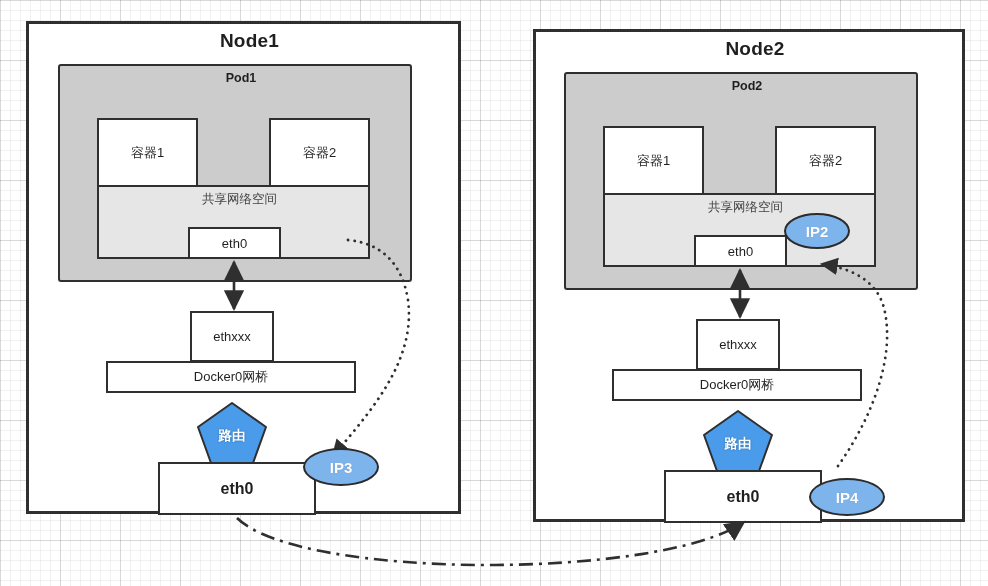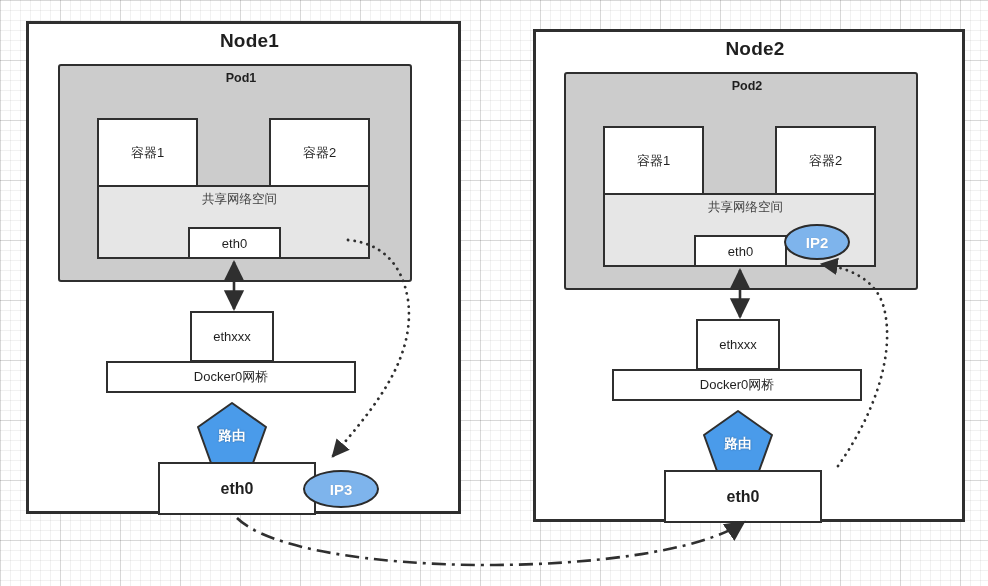--- a/index.html
+++ b/index.html
@@ -190,21 +190,21 @@
       </div>
   </div>
 
   <div class="pentagon" style="left:196px; top:401px; width:72px; height:64px;">
     <svg width="72" height="64" viewBox="0 0 72 64" aria-hidden="true">
       <polygon points="36,2 70,26 57,62 15,62 2,26" fill="#4a9bea" stroke="#2f2f2f" stroke-width="2" stroke-linejoin="round"></polygon>
     </svg>
     <div class="pent-text" style="top:26px;">路由</div>
   </div>
 
-  <div class="ip-badge" style="left:303px; top:470px; width:76px; height:38px;">
+  <div class="ip-badge" style="left:303px; top:448px; width:76px; height:38px;">
     <span>IP3</span>
   </div>
 
   <div class="box node-box" style="left:533px; top:29px; width:432px; height:493px;">
     <div class="label-center node-title">Node2</div>
   </div>
 
   <div class="box pod-box" style="left:564px; top:72px; width:354px; height:218px;">
     <div class="label-center pod-title">Pod2</div>
   </div>
@@ -224,21 +224,21 @@
         <span class="ctr-label">容器2</span>
       </div>
   </div>
 
   <div class="box" style="left:694px; top:235px; width:93px; height:32px;">
     <div class="center-flex">
         <span class="eth-label">eth0</span>
       </div>
   </div>
 
-  <div class="ip-badge" style="left:784px; top:224px; width:66px; height:36px;text-align:right;">
+  <div class="ip-badge" style="left:784px; top:213px; width:66px; height:36px;text-align:right;">
     <span>IP2</span>
   </div>
 
   <div class="box" style="left:696px; top:319px; width:84px; height:51px;">
     <div class="center-flex">
         <span class="eth-label">ethxxx</span>
       </div>
   </div>
 
   <div class="box" style="left:612px; top:369px; width:250px; height:32px;">
@@ -253,20 +253,23 @@
       </div>
   </div>
 
   <div class="pentagon" style="left:702px; top:409px; width:72px; height:64px;">
     <svg width="72" height="64" viewBox="0 0 72 64" aria-hidden="true">
       <polygon points="36,2 70,26 57,62 15,62 2,26" fill="#4a9bea" stroke="#2f2f2f" stroke-width="2" stroke-linejoin="round"></polygon>
     </svg>
     <div class="pent-text" style="top:26px;">路由</div>
   </div>
 
+  <div class="ip-badge" style="left:809px; top:478px; width:76px; height:38px;">
+    <span>IP4</span>
+  </div>
 
   <svg class="overlay" xmlns="http://www.w3.org/2000/svg">
     <defs>
       <marker id="arrHead" markerWidth="9" markerHeight="9" refX="7.2" refY="4.5" orient="auto" markerUnits="strokeWidth">
         <path d="M0,0.6 L8,4.5 L0,8.4 z" fill="#2f2f2f"></path>
       </marker>
       <marker id="arrHeadStart" markerWidth="9" markerHeight="9" refX="7.2" refY="4.5" orient="auto-start-reverse" markerUnits="strokeWidth">
         <path d="M0,0.6 L8,4.5 L0,8.4 z" fill="#2f2f2f"></path>
       </marker>
       <marker id="arrHeadDot" markerWidth="7" markerHeight="7" refX="5.6" refY="3.5" orient="auto" markerUnits="strokeWidth">

